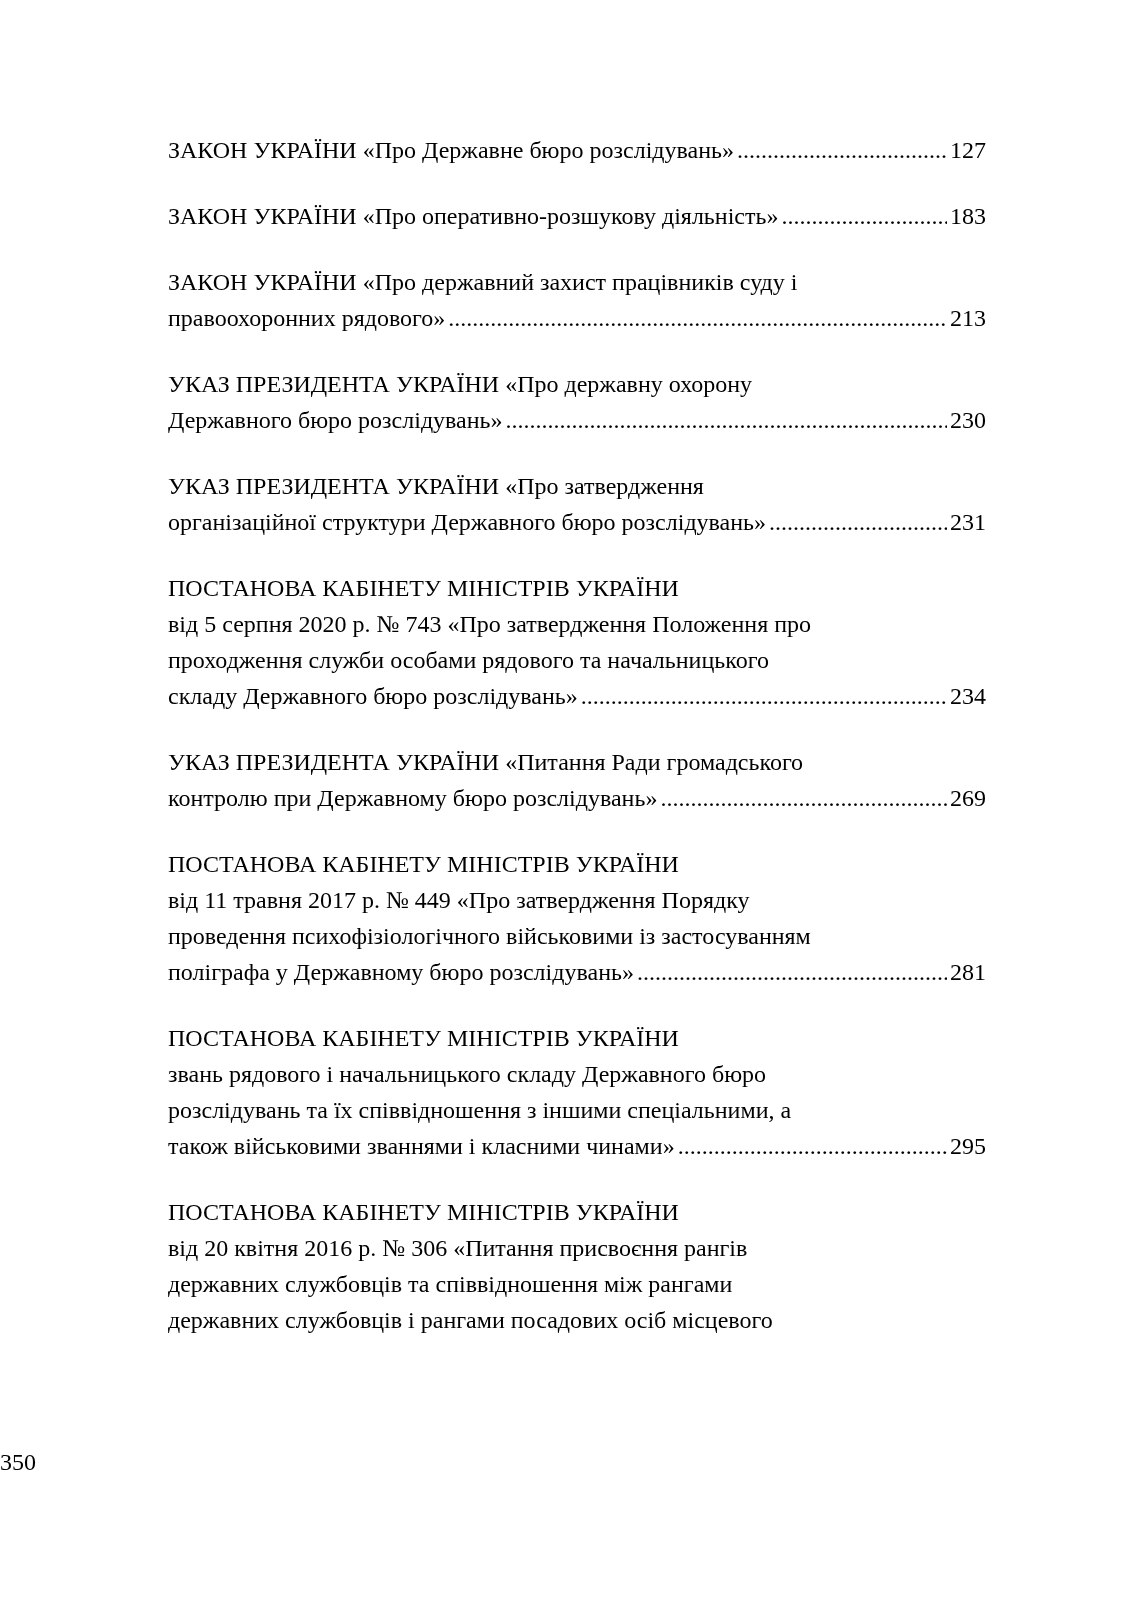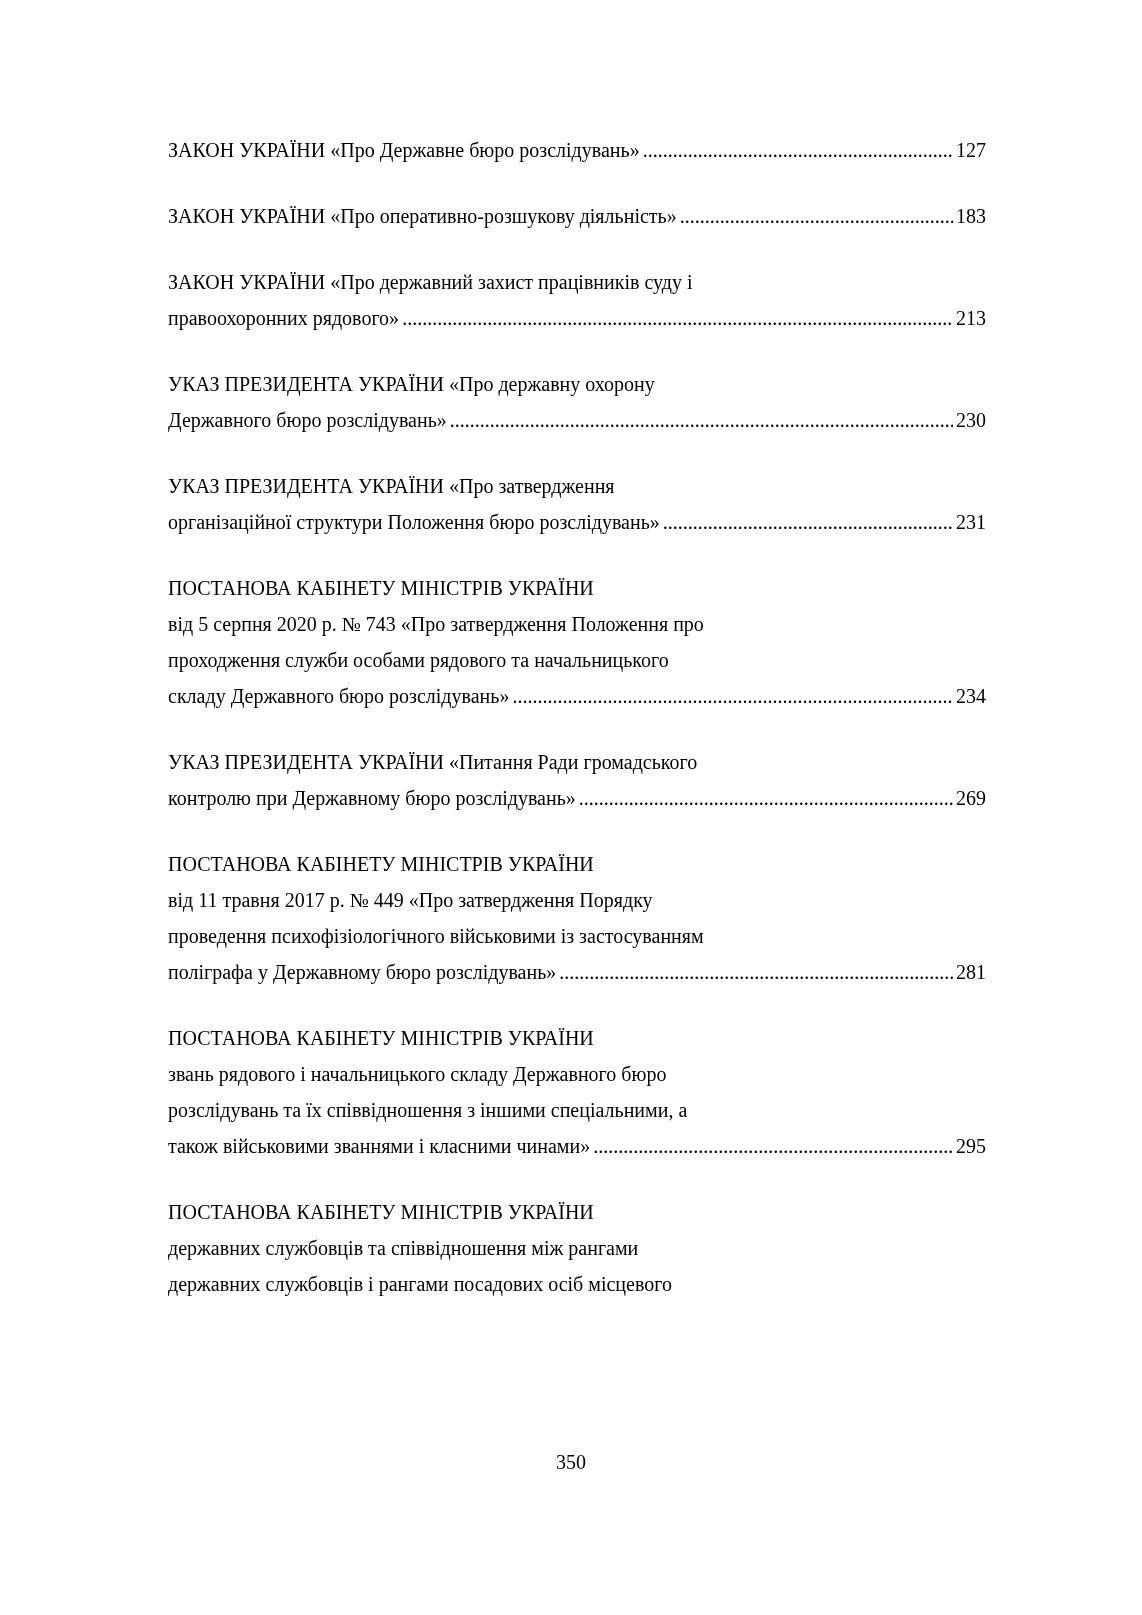--- a/index.html
+++ b/index.html
@@ -7,21 +7,21 @@
       padding: 0;
       background: #ffffff;
     }
     .page {
       position: relative;
       width: 1142px;
       height: 1615px;
       background: #ffffff;
       color: #000000;
       font-family: "Liberation Serif", "DejaVu Serif", serif;
-      font-size: 20px;
+      font-size: 24px;
       line-height: 36px;
       overflow: hidden;
     }
     .toc {
       position: absolute;
       left: 168px;
       right: 156px;
       top: 132px;
     }
     .entry {
@@ -49,21 +49,21 @@
       content: "...................................................................................................................................................................";
     }
     .pagenum {
       flex: 0 0 auto;
     }
     .footer {
       position: absolute;
       left: 0;
       right: 0;
       top: 1444px;
-      text-align: center;
+      text-align: left;
     }
   </style>
 </head>
 <body>
 
 <div class="page">
   <div class="toc">
   <div class="entry">
         <div class="line leader-line">
           <span class="line-text">ЗАКОН УКРАЇНИ «Про Державне бюро розслідувань»</span>
@@ -94,21 +94,21 @@
         <div class="line leader-line">
           <span class="line-text">Державного бюро розслідувань»</span>
           <span class="dots"></span>
           <span class="pagenum">230</span>
         </div>
       </div>
 
   <div class="entry">
         <div class="line"><span class="line-text">УКАЗ ПРЕЗИДЕНТА УКРАЇНИ «Про затвердження</span></div>
         <div class="line leader-line">
-          <span class="line-text">організаційної структури Положення бюро розслідувань»</span>
+          <span class="line-text">організаційної структури Державного бюро розслідувань»</span>
           <span class="dots"></span>
           <span class="pagenum">231</span>
         </div>
       </div>
 
   <div class="entry">
         <div class="line"><span class="line-text">ПОСТАНОВА КАБІНЕТУ МІНІСТРІВ УКРАЇНИ</span></div>
         <div class="line"><span class="line-text">від 5 серпня 2020 р. № 743 «Про затвердження Положення про</span></div>
         <div class="line"><span class="line-text">проходження служби особами рядового та начальницького</span></div>
         <div class="line leader-line">
@@ -144,18 +144,19 @@
         <div class="line"><span class="line-text">розслідувань та їх співвідношення з іншими спеціальними, а</span></div>
         <div class="line leader-line">
           <span class="line-text">також військовими званнями і класними чинами»</span>
           <span class="dots"></span>
           <span class="pagenum">295</span>
         </div>
       </div>
 
   <div class="entry">
         <div class="line"><span class="line-text">ПОСТАНОВА КАБІНЕТУ МІНІСТРІВ УКРАЇНИ</span></div>
+        <div class="line"><span class="line-text">від 20 квітня 2016 р. № 306 «Питання присвоєння рангів</span></div>
         <div class="line"><span class="line-text">державних службовців та співвідношення між рангами</span></div>
         <div class="line"><span class="line-text">державних службовців і рангами посадових осіб місцевого</span></div>
       </div>
 </div>
   <div class="footer">350</div>
 </div>
 
 </body></html>

